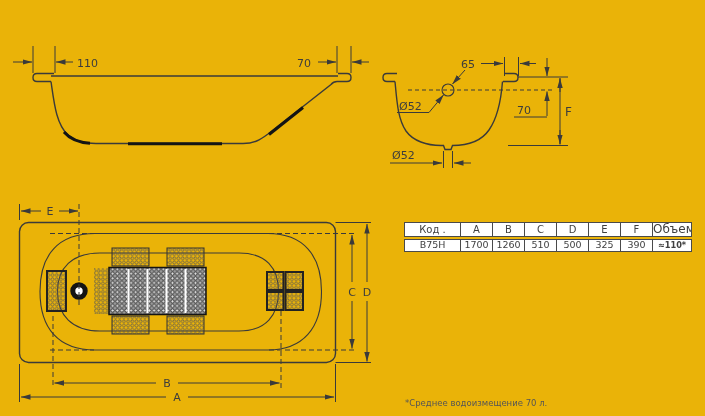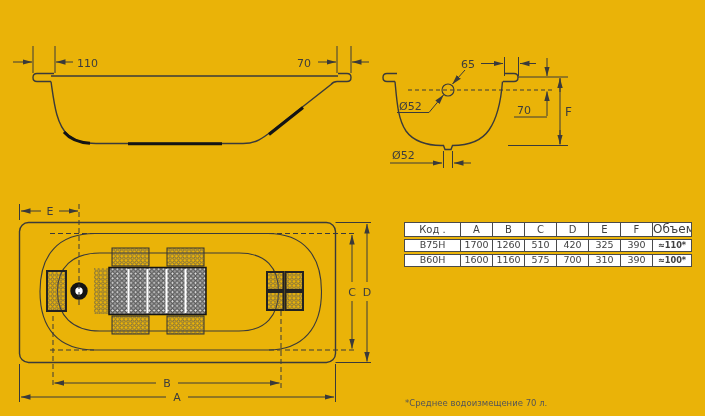--- a/index.html
+++ b/index.html
@@ -195,32 +195,22 @@
         <th>F</th>
         <th class="small">Объем</th>
       </tr>
     </thead>
     <tbody>
       <tr>
         <td>В75Н</td>
         <td>1700</td>
         <td>1260</td>
         <td>510</td>
-        <td>420</td>
+        <td>500</td>
         <td>325</td>
         <td>390</td>
         <td class="vol">≈110*</td>
       </tr>
-      <tr>
-        <td>В60Н</td>
-        <td>1600</td>
-        <td>1160</td>
-        <td>575</td>
-        <td>700</td>
-        <td>310</td>
-        <td>390</td>
-        <td class="vol">≈100*</td>
-      </tr>
     </tbody>
   </table>
 
   <div class="footnote">*Среднее водоизмещение 70 л.</div>
 </div>
 
 </body></html>

